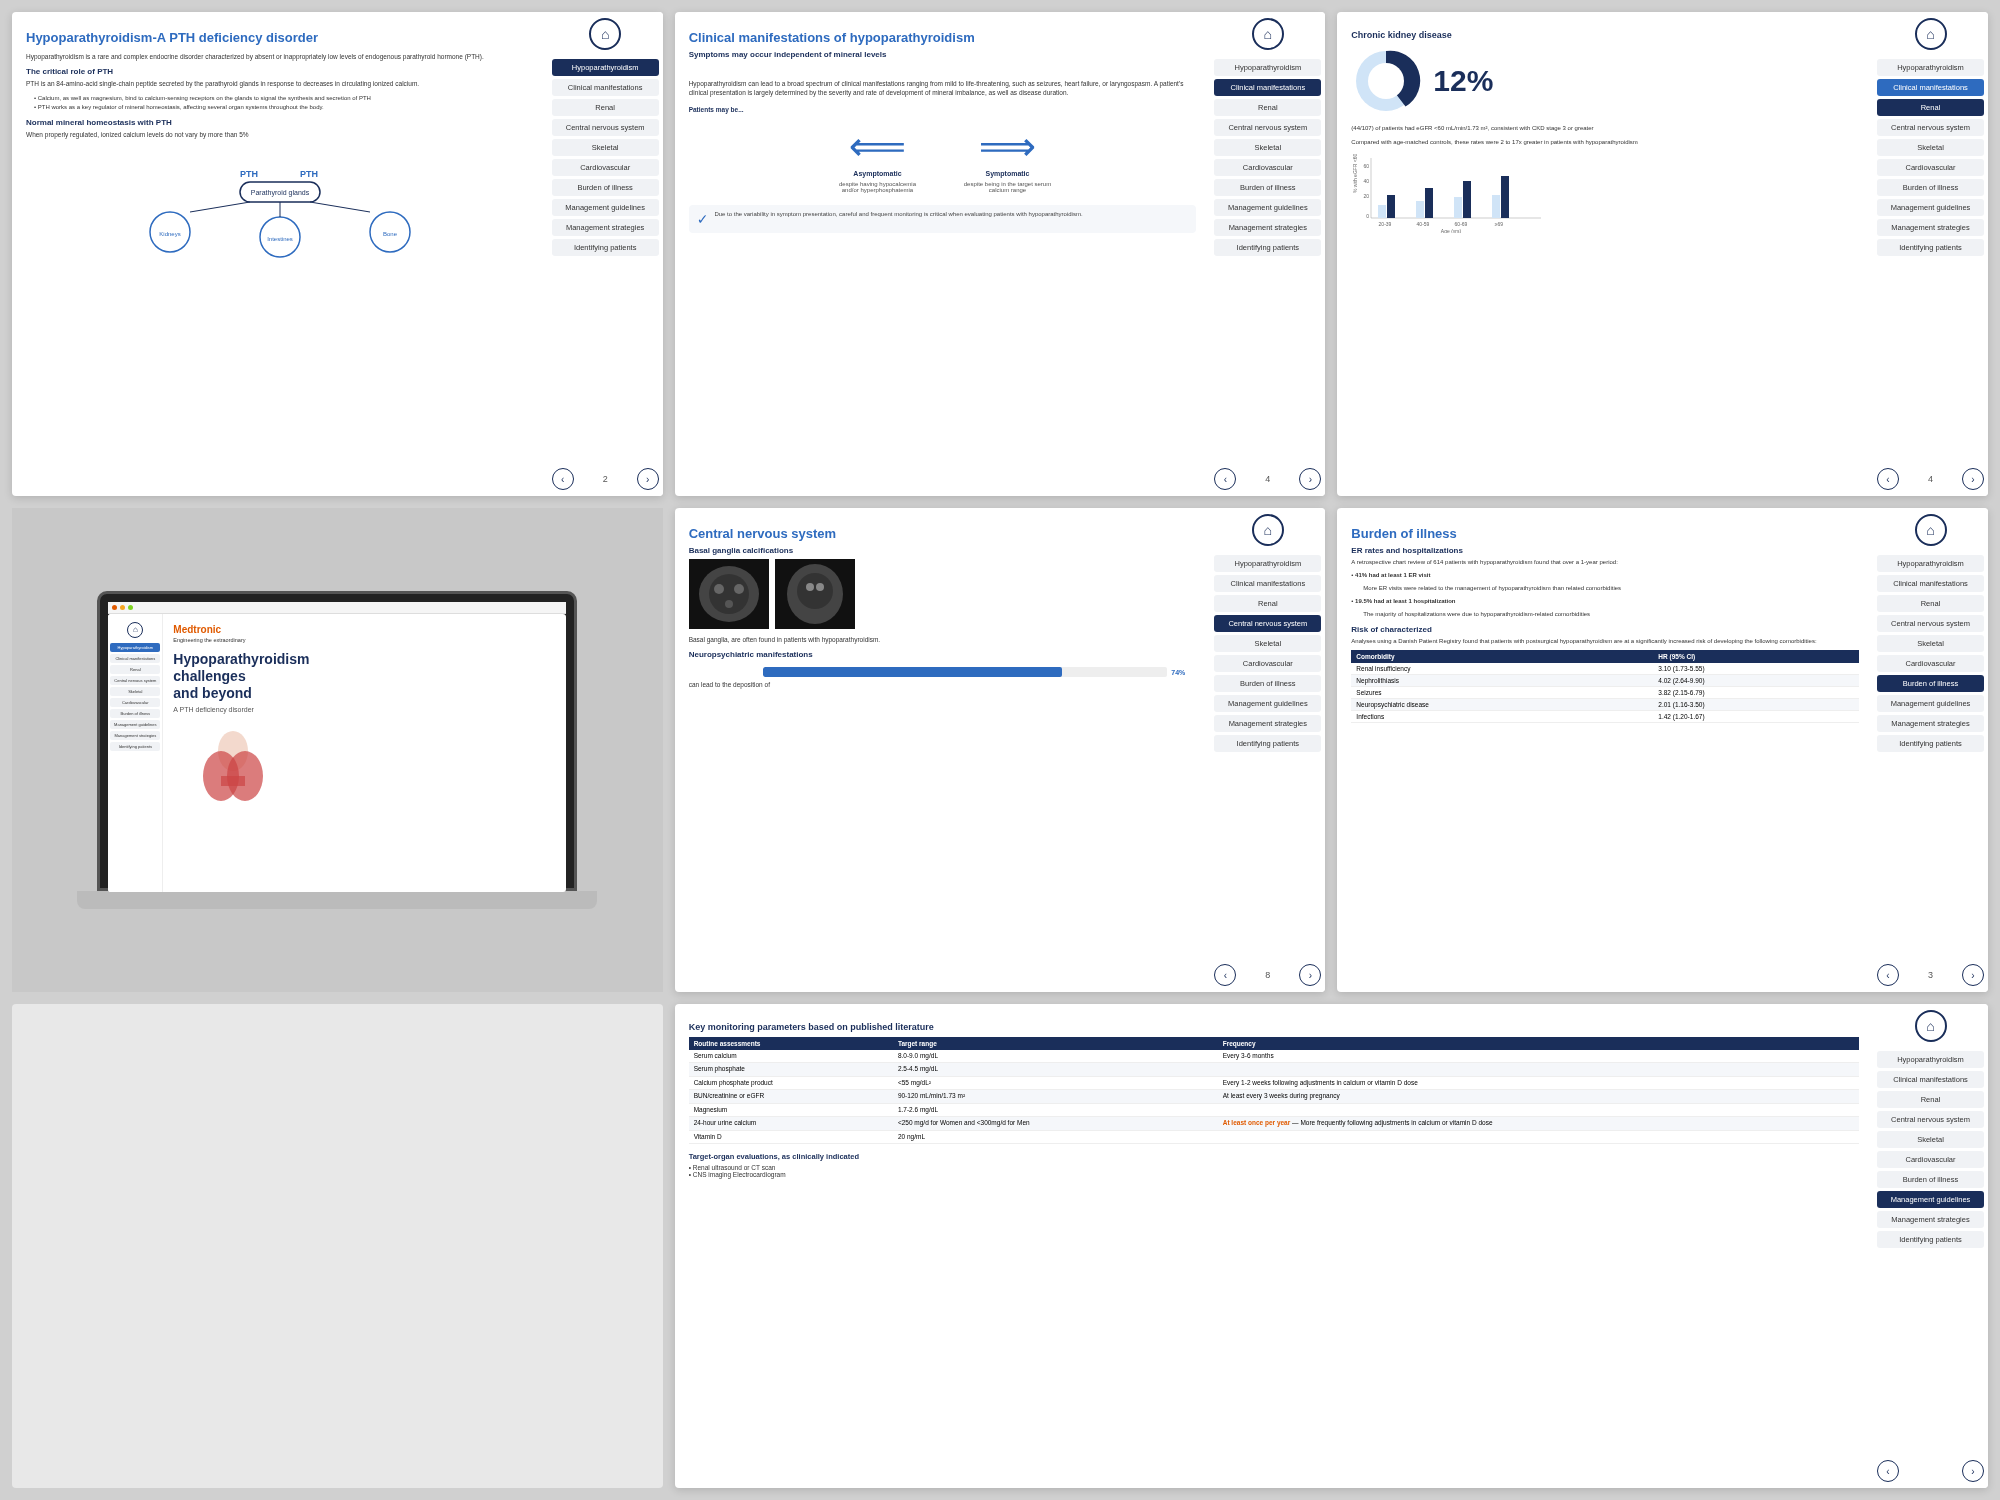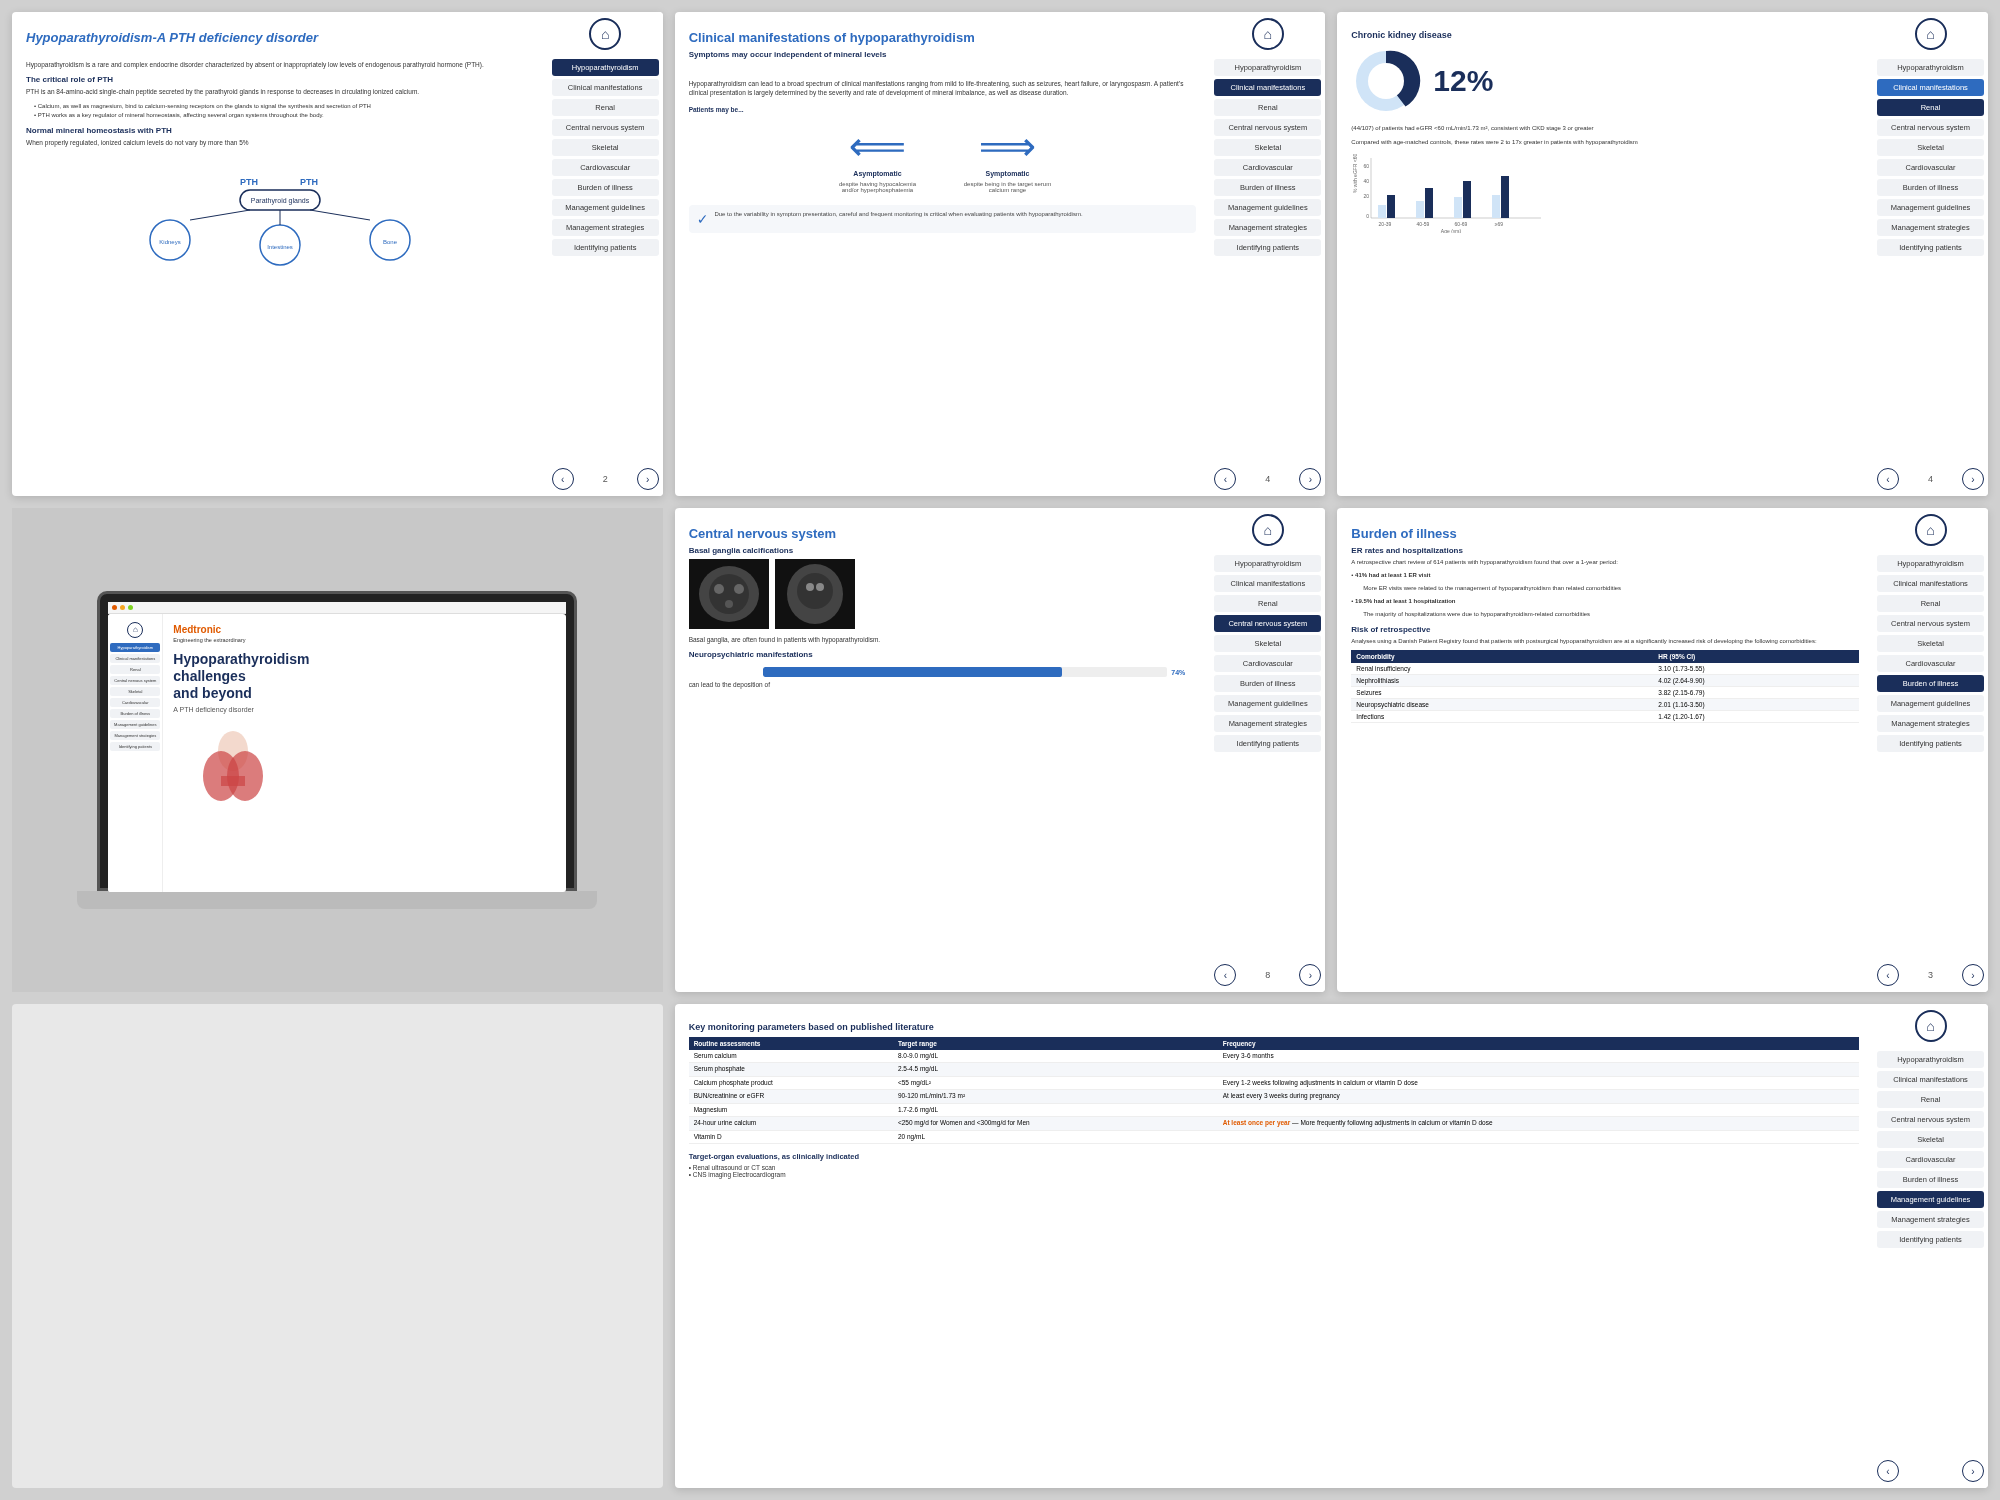--- a/index.html
+++ b/index.html
@@ -129,23 +129,22 @@
     .page-num {
       font-size: 9px;
       color: #555;
     }
 
     
     .slide1-title {
       font-size: 13px;
       font-weight: bold;
       color: #2e6bbf;
-      margin-bottom: 14px;
+      margin-bottom: 6px;
       line-height: 1.2;
-      font-style: italic;
     }
 
     .slide1-body {
       font-size: 6.5px;
       color: #333;
       line-height: 1.4;
       margin-bottom: 6px;
     }
 
     .slide1-section-title {
@@ -863,21 +862,21 @@
     <div class="slide-layout">
       <div class="slide-content">
         <div class="slide5-title">Burden of illness</div>
         <div class="slide5-section">ER rates and hospitalizations</div>
         <div class="slide5-body">A retrospective chart review of 614 patients with hypoparathyroidism found that over a 1-year period:</div>
         <div class="slide5-body">• <strong>41% had at least 1 ER visit</strong></div>
         <div class="slide5-body" style="padding-left:12px;">More ER visits were related to the management of hypoparathyroidism than related comorbidities</div>
         <div class="slide5-body">• <strong>19.5% had at least 1 hospitalization</strong></div>
         <div class="slide5-body" style="padding-left:12px;">The majority of hospitalizations were due to hypoparathyroidism-related comorbidities</div>
 
-        <div class="slide5-section" style="margin-top:6px;">Risk of retrospective</div>
+        <div class="slide5-section" style="margin-top:6px;">Risk of characterized</div>
         <div class="slide5-body">Analyses using a Danish Patient Registry found that patients with postsurgical hypoparathyroidism are at a significantly increased risk of developing the following comorbidities:</div>
 
         <table class="table-comorbidity">
           <thead>
             <tr>
               <th>Comorbidity</th>
               <th>HR (95% CI)</th>
             </tr>
           </thead>
           <tbody id="comorbidity-table-body">

